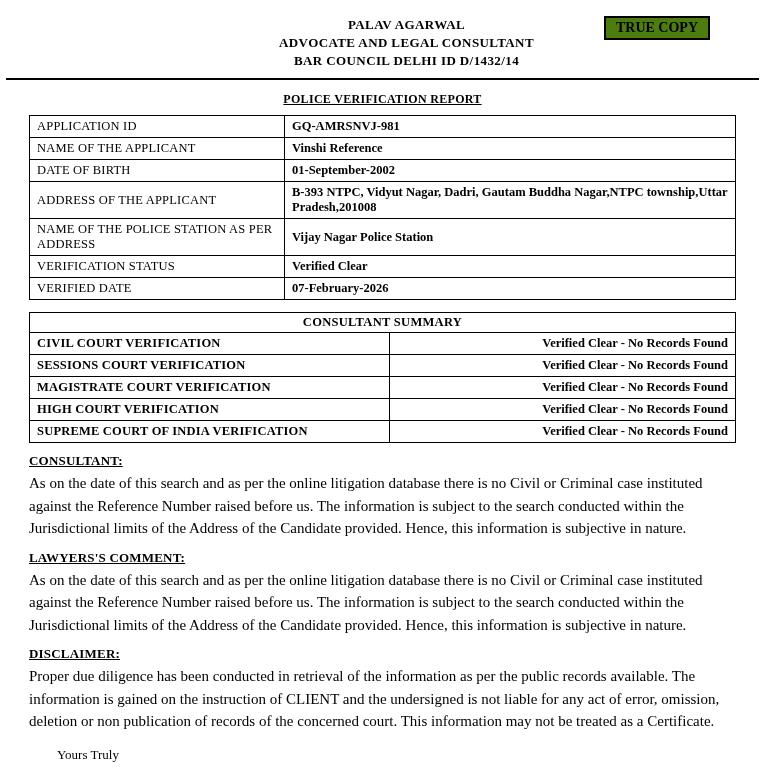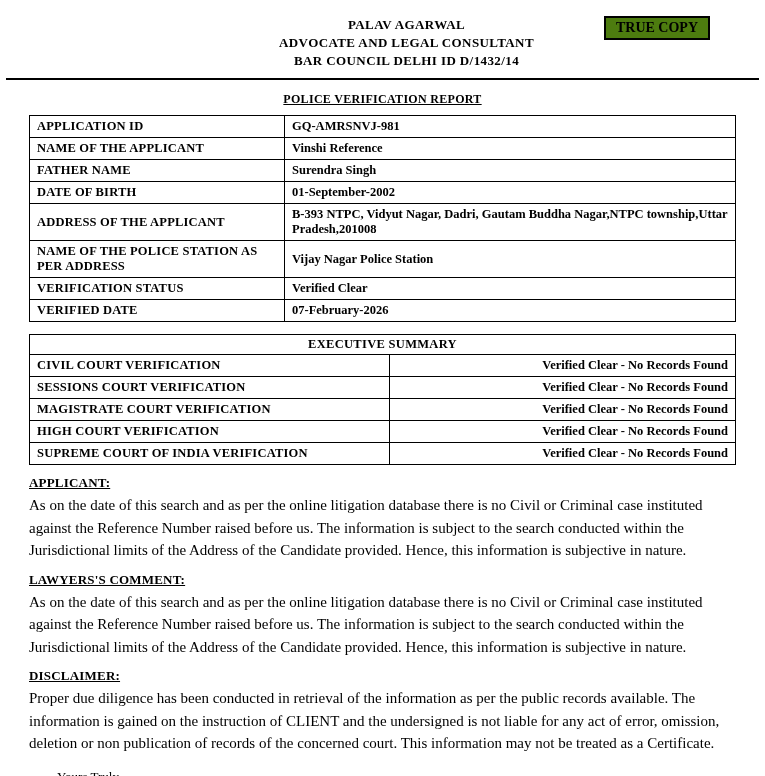--- a/index.html
+++ b/index.html
@@ -48,21 +48,21 @@
     border-collapse: collapse;
     width: 707px;
     margin: 8px auto 0 auto;
     font-size: 12.5px;
   }
   td, th {
     border: 1px solid #000;
     padding: 3px 7px;
     vertical-align: middle;
   }
-  .t1 .label-cell { width: 255px; font-weight: bold; letter-spacing: 0.2px; }
+  .t1 .label-cell { width: 255px; font-weight: normal; letter-spacing: 0.2px; }
   .t1 .value-cell { font-weight: bold; }
   .t2 { margin-top: 12px; }
   .t2 .summary-head {
     text-align: center;
     font-weight: bold;
     letter-spacing: 0.3px;
     padding: 2px 6px;
   }
   .t2 .label-cell { width: 360px; font-weight: bold; letter-spacing: 0.2px; }
   .t2 .value-cell { font-weight: bold; text-align: right; }
@@ -107,24 +107,20 @@
     <tbody>
       <tr>
         <td class="label-cell">APPLICATION ID</td>
         <td class="value-cell">GQ-AMRSNVJ-981</td>
       </tr>
       <tr>
         <td class="label-cell">NAME OF THE APPLICANT</td>
         <td class="value-cell">Vinshi Reference</td>
       </tr>
       <tr>
-        <td class="label-cell">FATHER NAME</td>
-        <td class="value-cell">Surendra Singh</td>
-      </tr>
-      <tr>
         <td class="label-cell">DATE OF BIRTH</td>
         <td class="value-cell">01-September-2002</td>
       </tr>
       <tr>
         <td class="label-cell">ADDRESS OF THE APPLICANT</td>
         <td class="value-cell">B-393 NTPC, Vidyut Nagar, Dadri, Gautam Buddha Nagar,NTPC township,Uttar Pradesh,201008</td>
       </tr>
       <tr>
         <td class="label-cell">NAME OF THE POLICE STATION AS PER ADDRESS</td>
         <td class="value-cell">Vijay Nagar Police Station</td>
@@ -136,21 +132,21 @@
       <tr>
         <td class="label-cell">VERIFIED DATE</td>
         <td class="value-cell">07-February-2026</td>
       </tr>
     </tbody>
   </table>
 
   <table class="t2">
     <tbody>
       <tr>
-        <td class="summary-head" colspan="2">EXECUTIVE SUMMARY</td>
+        <td class="summary-head" colspan="2">CONSULTANT SUMMARY</td>
       </tr>
       <tr>
         <td class="label-cell">CIVIL COURT VERIFICATION</td>
         <td class="value-cell">Verified Clear - No Records Found</td>
       </tr>
       <tr>
         <td class="label-cell">SESSIONS COURT VERIFICATION</td>
         <td class="value-cell">Verified Clear - No Records Found</td>
       </tr>
       <tr>
@@ -163,21 +159,21 @@
       </tr>
       <tr>
         <td class="label-cell">SUPREME COURT OF INDIA VERIFICATION</td>
         <td class="value-cell">Verified Clear - No Records Found</td>
       </tr>
     </tbody>
   </table>
 
   <div class="sections">
     <div class="section">
-      <div class="section-heading">APPLICANT:</div>
+      <div class="section-heading">CONSULTANT:</div>
       <div class="section-body">As on the date of this search and as per the online litigation database there is no Civil or Criminal case instituted against the Reference Number raised before us. The information is subject to the search conducted within the Jurisdictional limits of the Address of the Candidate provided. Hence, this information is subjective in nature.</div>
     </div>
     <div class="section">
       <div class="section-heading">LAWYERS'S COMMENT:</div>
       <div class="section-body">As on the date of this search and as per the online litigation database there is no Civil or Criminal case instituted against the Reference Number raised before us. The information is subject to the search conducted within the Jurisdictional limits of the Address of the Candidate provided. Hence, this information is subjective in nature.</div>
     </div>
     <div class="section">
       <div class="section-heading">DISCLAIMER:</div>
       <div class="section-body">Proper due diligence has been conducted in retrieval of the information as per the public records available. The information is gained on the instruction of CLIENT and the undersigned is not liable for any act of error, omission, deletion or non publication of records of the concerned court. This information may not be treated as a Certificate.</div>
     </div>

